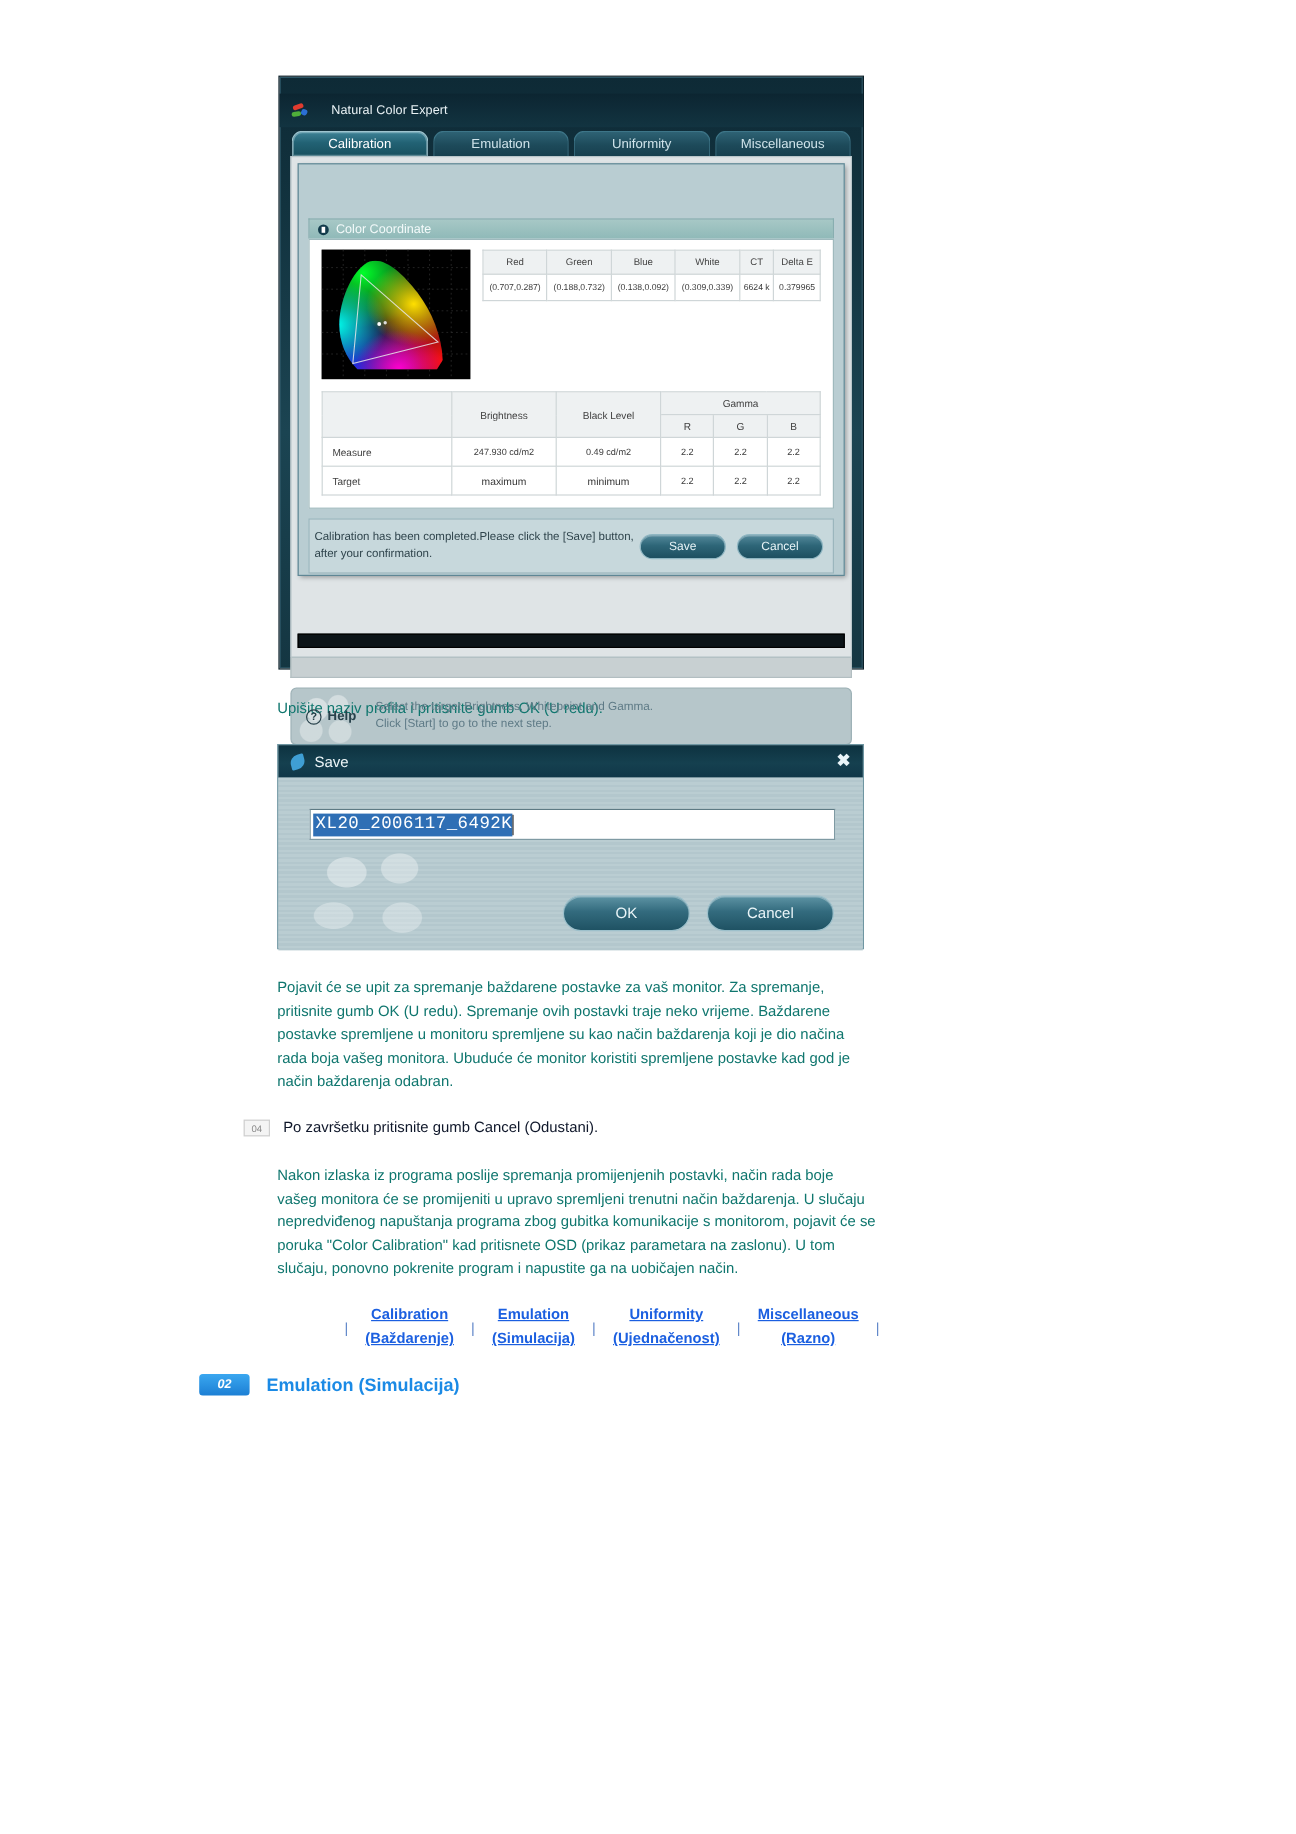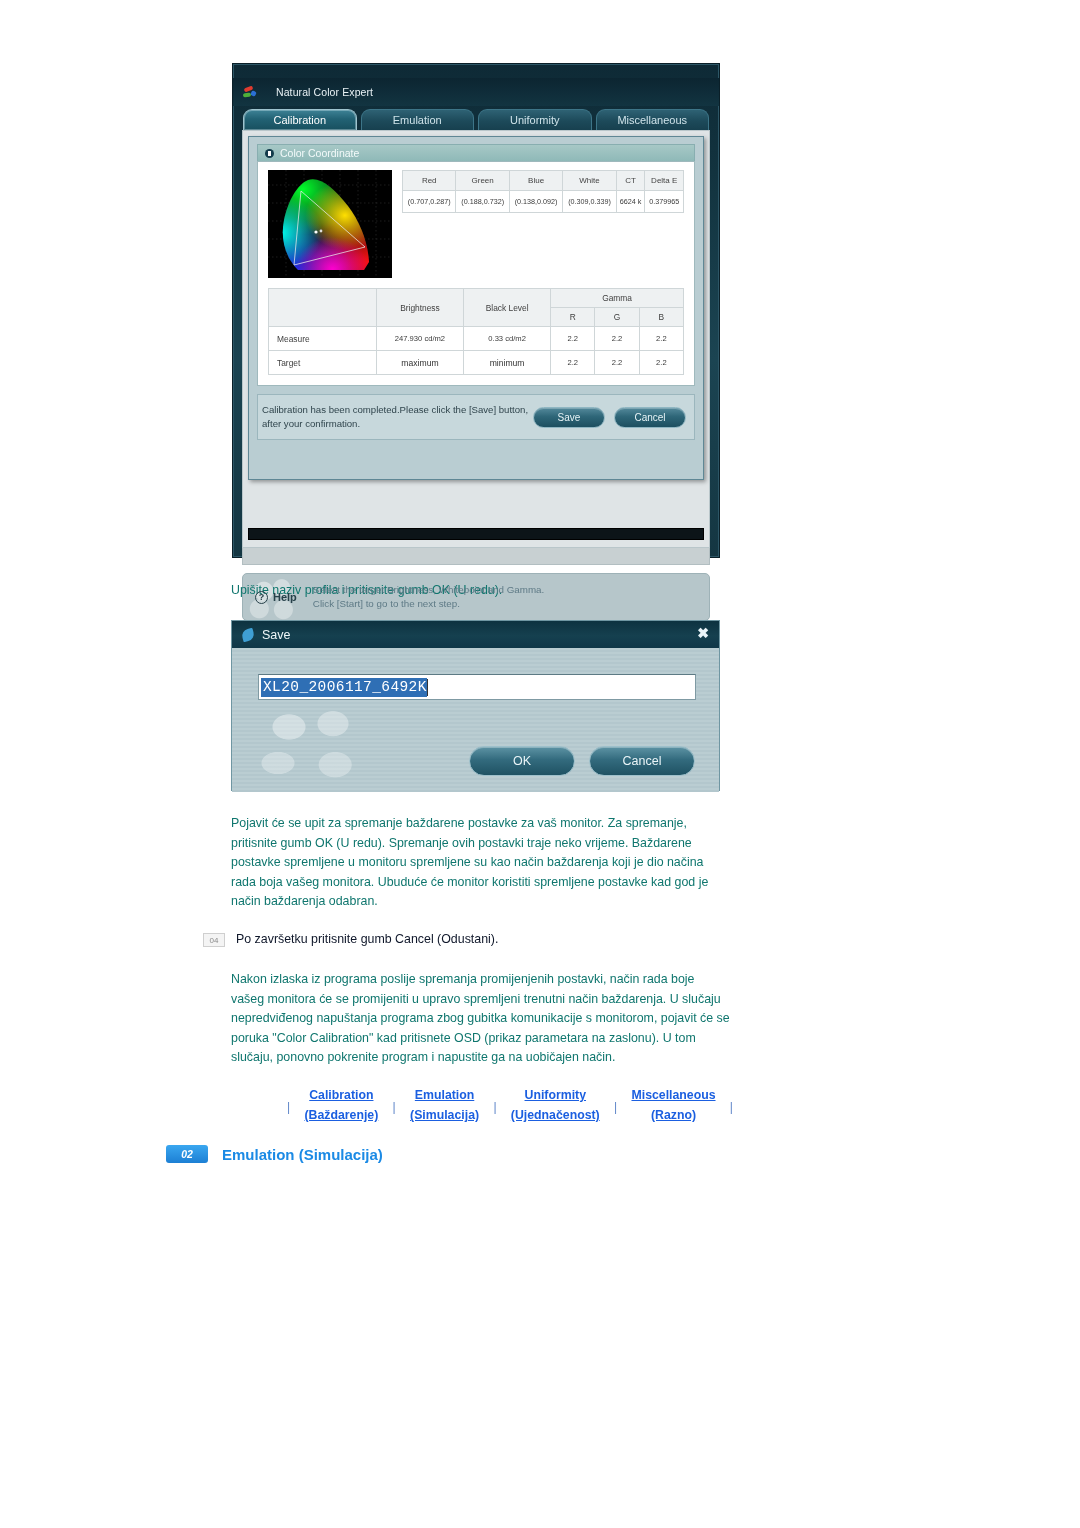--- a/index.html
+++ b/index.html
@@ -67,21 +67,21 @@
     position:relative;
   }
   .dlg-ico{width:10px;height:10px;background:#3f9fd4;border-radius:60% 10% 60% 10%;transform:rotate(-15deg);}
   .dlg-title-text{font-size:12px;color:#eef6f8;letter-spacing:.2px;}
   .dlg-close{
     position:absolute;right:6px;top:5px;width:13px;height:13px;
     background:#123b4b;border:1px solid #4e8ba0;color:#dff0f6;
     font-size:10px;line-height:11px;text-align:center;font-weight:bold;
   }
 
-  .dlg-body{padding:7px 8px 0 8px;}
+  .dlg-body{padding:7px 8px 0 8px;margin-top:38px;}
   .section-head{
     height:17px; display:flex; align-items:center; gap:6px; padding:0 7px;
     background:linear-gradient(180deg,#a7c8c6 0%,#8fb9b8 100%);
     border:1px solid #88aeb0; border-bottom:none;
   }
   .dot-ico{width:9px;height:9px;border-radius:50%;background:#123b4b;position:relative;}
   .dot-ico:after{content:"";position:absolute;left:3px;top:2px;width:3px;height:5px;background:#fff;}
   .section-title{font-size:10.5px;color:#f3fafa;}
 
   .section-body{background:#ffffff;border:1px solid #9fb9bd;padding:8px 10px 10px 10px;}
@@ -351,21 +351,21 @@
               <th colspan="3">Gamma</th>
             </tr>
             <tr>
               <th>R</th>
               <th>G</th>
               <th>B</th>
             </tr>
             <tr>
               <td class="lbl">Measure</td>
               <td>247.930 cd/m2</td>
-              <td>0.33 cd/m2</td>
+              <td>0.49 cd/m2</td>
               <td>2.2</td>
               <td>2.2</td>
               <td>2.2</td>
             </tr>
             <tr>
               <td class="lbl">Target</td>
               <td class="tgt">maximum</td>
               <td class="tgt">minimum</td>
               <td>2.2</td>
               <td>2.2</td>

